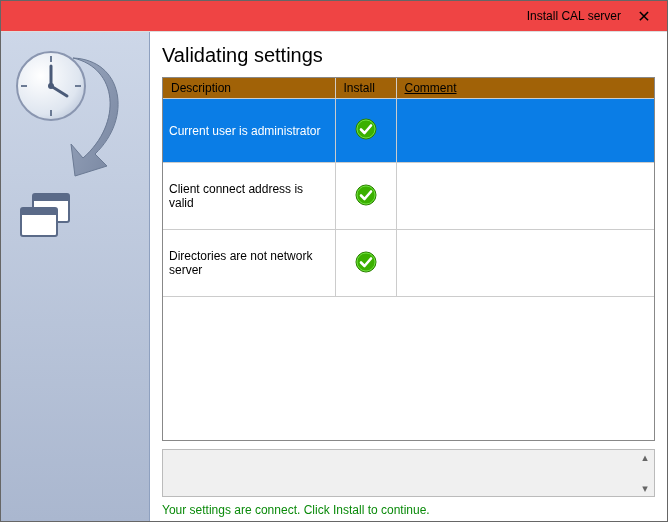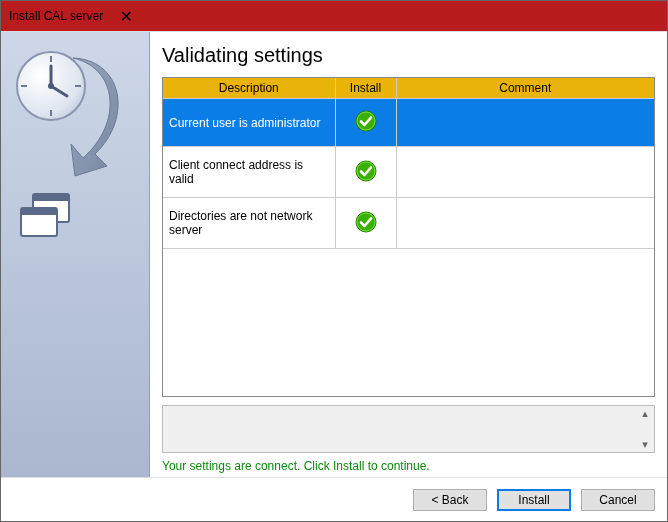--- a/index.html
+++ b/index.html
@@ -17,23 +17,23 @@
     box-sizing: border-box;
     display: flex;
     flex-direction: column;
     position: relative;
   }
   
   .titlebar {
     height: 30px;
     display: flex;
     align-items: center;
-    justify-content: flex-start;
+    justify-content: flex-end;
     padding-left: 8px;
-    background: #b91c1c;
+    background: #ef4444;
     border-bottom: 1px solid #ddd;
   }
   .titlebar .title {
     font-size: 12px;
   }
   .titlebar .close {
     width: 46px;
     height: 30px;
     display: flex;
     align-items: center;
@@ -87,33 +87,34 @@
     border: 1px solid #888;
     flex: 1;
     overflow: auto;
     background: #fff;
   }
   table {
     width: 100%;
     border-collapse: collapse;
   }
   thead th {
-    text-align: center;
+    text-align: left;
     font-weight: 400;
     font-size: 12px;
     padding: 3px 8px;
     border-right: 1px solid #ccc;
     border-bottom: 1px solid #ccc;
-    background: #eab308;
+    background: #a16207;
   }
   thead th:last-child {
     border-right: none;
+    text-decoration: underline;
   }
   tbody td {
-    padding: 11px 6px;
+    padding: 19px 6px;
     border-right: 1px solid #ccc;
     border-bottom: 1px solid #ccc;
     font-size: 12px;
     height: 22px;
     vertical-align: middle;
   }
   tbody td:last-child {
     border-right: none;
   }
   tbody tr.selected td {
@@ -294,19 +295,14 @@
       <div class="details-box">
         <div class="arrow up">▴</div>
         <div class="arrow down">▾</div>
       </div>
 
       <div class="status-line">Your settings are connect. Click Install to continue.</div>
     </div>
 
   </div>
 
-  <div class="footer">
-    <button class="btn">&lt; Back</button>
-    <button class="btn default">Install</button>
-    <button class="btn">Cancel</button>
-  </div>
 
 </div>
 
 </body></html>

